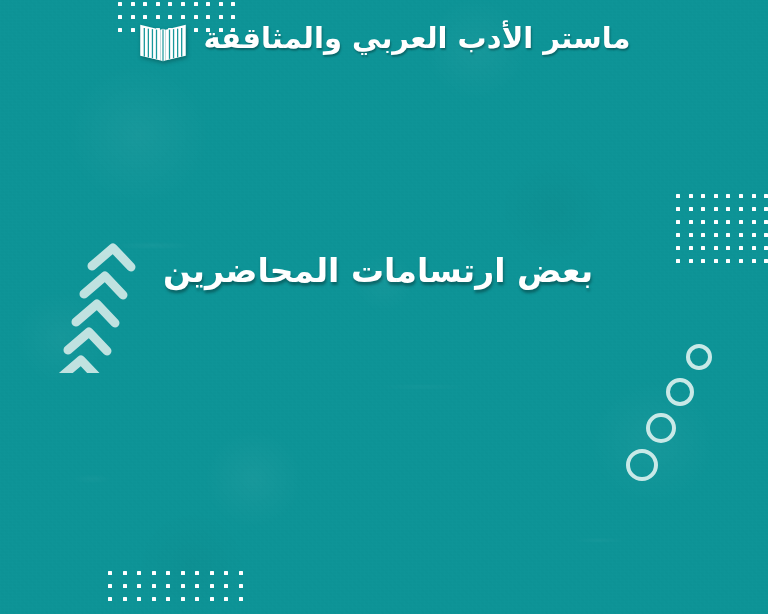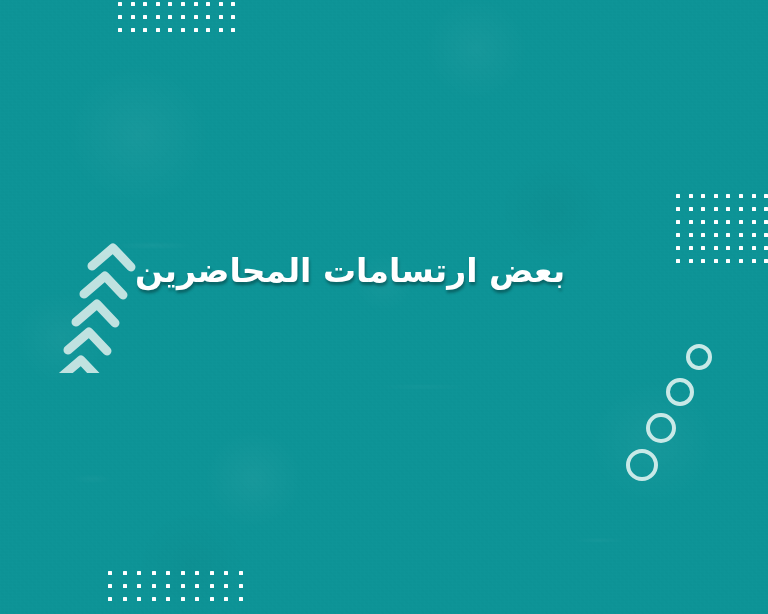--- a/index.html
+++ b/index.html
@@ -84,20 +84,21 @@
 
   
   .main-heading {
     position: absolute;
     top: 248px;
     left: 0;
     width: 700px;
     z-index: 6;
     text-align: center;
     direction: rtl;
+    padding-left: 28px;
   }
   .heading-line {
     color: #ffffff;
     font-size: 33px;
     font-weight: 700;
     line-height: 1.42;
     white-space: nowrap;
     text-shadow: 1px 3px 3px rgba(0,0,0,0.33);
   }
   .heading-line.line2 {
@@ -267,20 +268,46 @@
       <i style="left: 29px; top: 26px; background: rgb(255, 255, 255);"></i>
       <i style="left: 43.5px; top: 26px; background: rgb(255, 255, 255);"></i>
       <i style="left: 58px; top: 26px; background: rgb(255, 255, 255);"></i>
       <i style="left: 72.5px; top: 26px; background: rgb(255, 255, 255);"></i>
       <i style="left: 87px; top: 26px; background: rgb(255, 255, 255);"></i>
       <i style="left: 101.5px; top: 26px; background: rgb(255, 255, 255);"></i>
       <i style="left: 116px; top: 26px; background: rgb(255, 255, 255);"></i>
       <i style="left: 130.5px; top: 26px; background: rgb(255, 255, 255);"></i>
     </div>
 
+  <div class="header-row">
+    <div class="header-title">ماستر الأدب العربي والمثاقفة</div>
+    <svg class="book-icon" viewBox="0 0 64 56" aria-hidden="true">
+      <g fill="#ffffff">
+
+        <path d="M4 8 L4 46 L29 52 L29 14 Z"></path>
+
+        <path d="M60 8 L60 46 L35 52 L35 14 Z"></path>
+
+        <path d="M29 14 L32 13 L35 14 L35 52 L32 53 L29 52 Z"></path>
+      </g>
+      <g stroke="#0d9396" stroke-width="1.6" fill="none" opacity="0.95">
+        <path d="M9 12 L9 47"></path>
+        <path d="M14 12.8 L14 48"></path>
+        <path d="M19 13.4 L19 49"></path>
+        <path d="M24 14 L24 50"></path>
+        <path d="M55 12 L55 47"></path>
+        <path d="M50 12.8 L50 48"></path>
+        <path d="M45 13.4 L45 49"></path>
+        <path d="M40 14 L40 50"></path>
+      </g>
+      <g stroke="#0d9396" stroke-width="1.4" fill="none">
+        <path d="M32 13.5 L32 52.5"></path>
+      </g>
+    </svg>
+  </div>
 
   <svg class="chevrons" viewBox="0 0 105 145" aria-hidden="true">
     <g fill="none" stroke="#cfe9e7" stroke-width="9" stroke-linecap="round" stroke-linejoin="round" opacity="0.92">
       <path d="M34 38 L55 20 L73 39"></path>
       <path d="M26 66 L47 48 L65 67"></path>
       <path d="M18 94 L39 76 L57 95"></path>
       <path d="M10 122 L31 104 L49 123"></path>
       <path d="M2 150 L23 132 L41 151"></path>
     </g>
   </svg>

